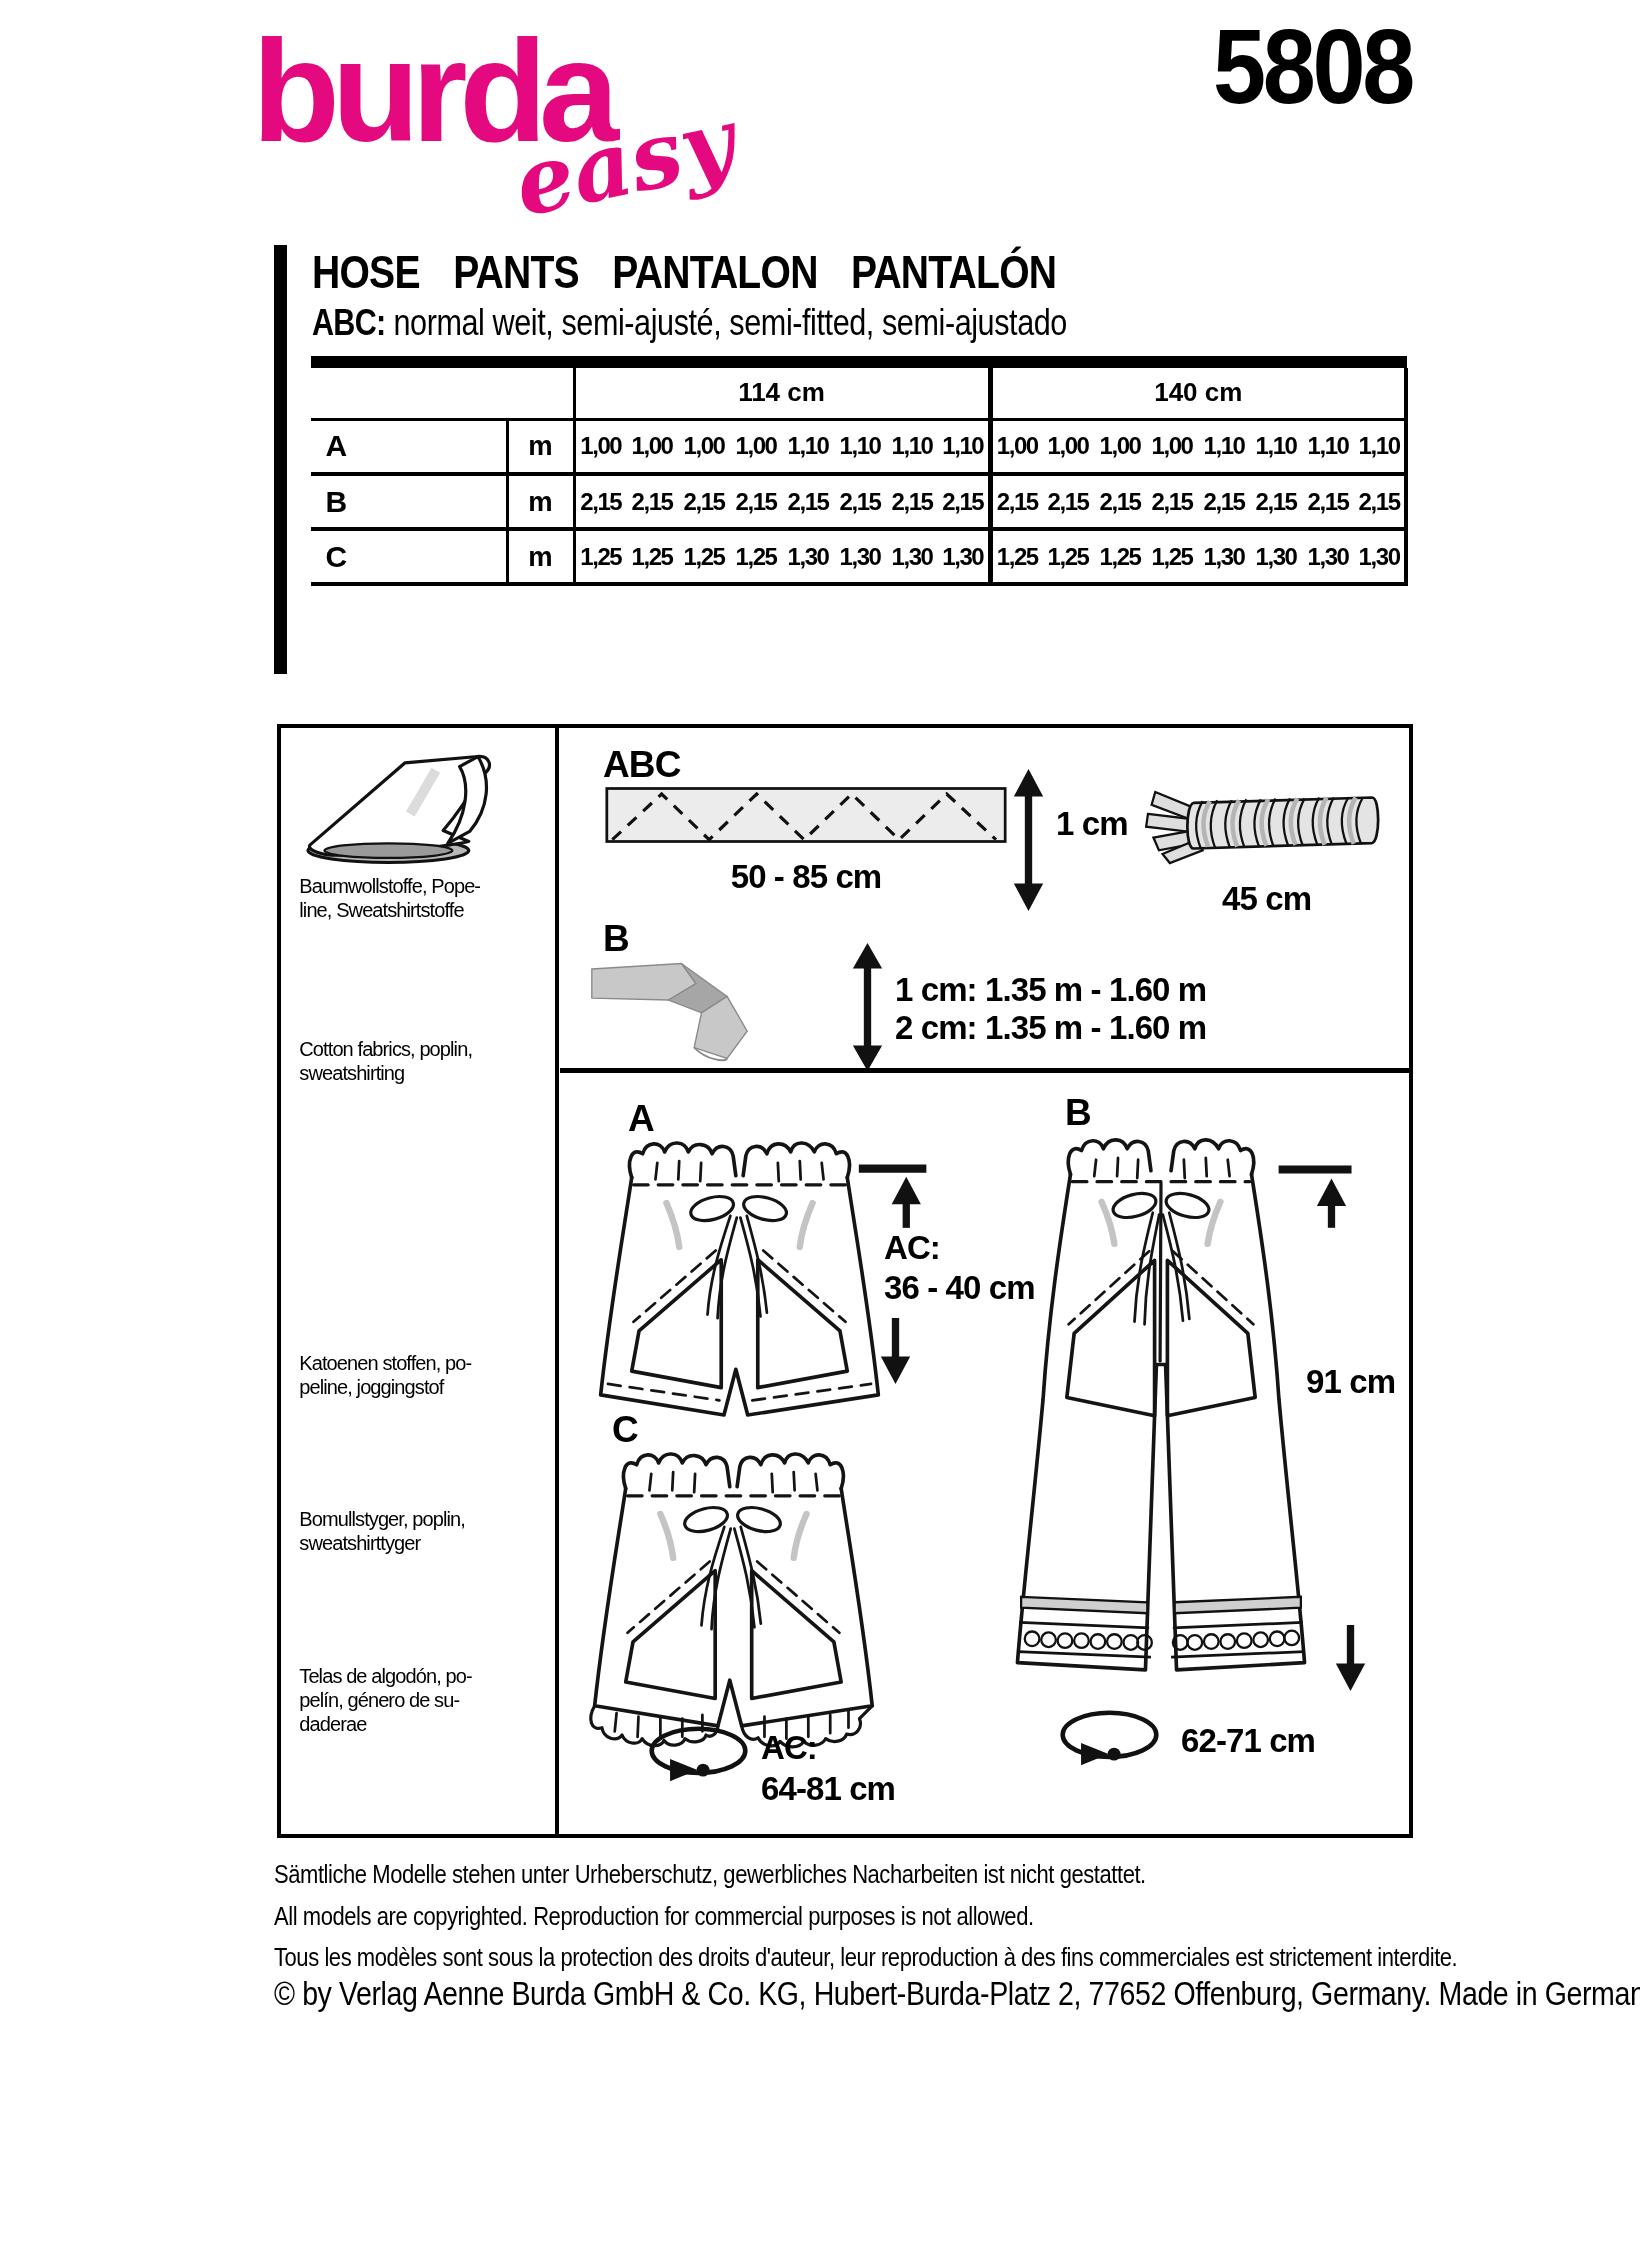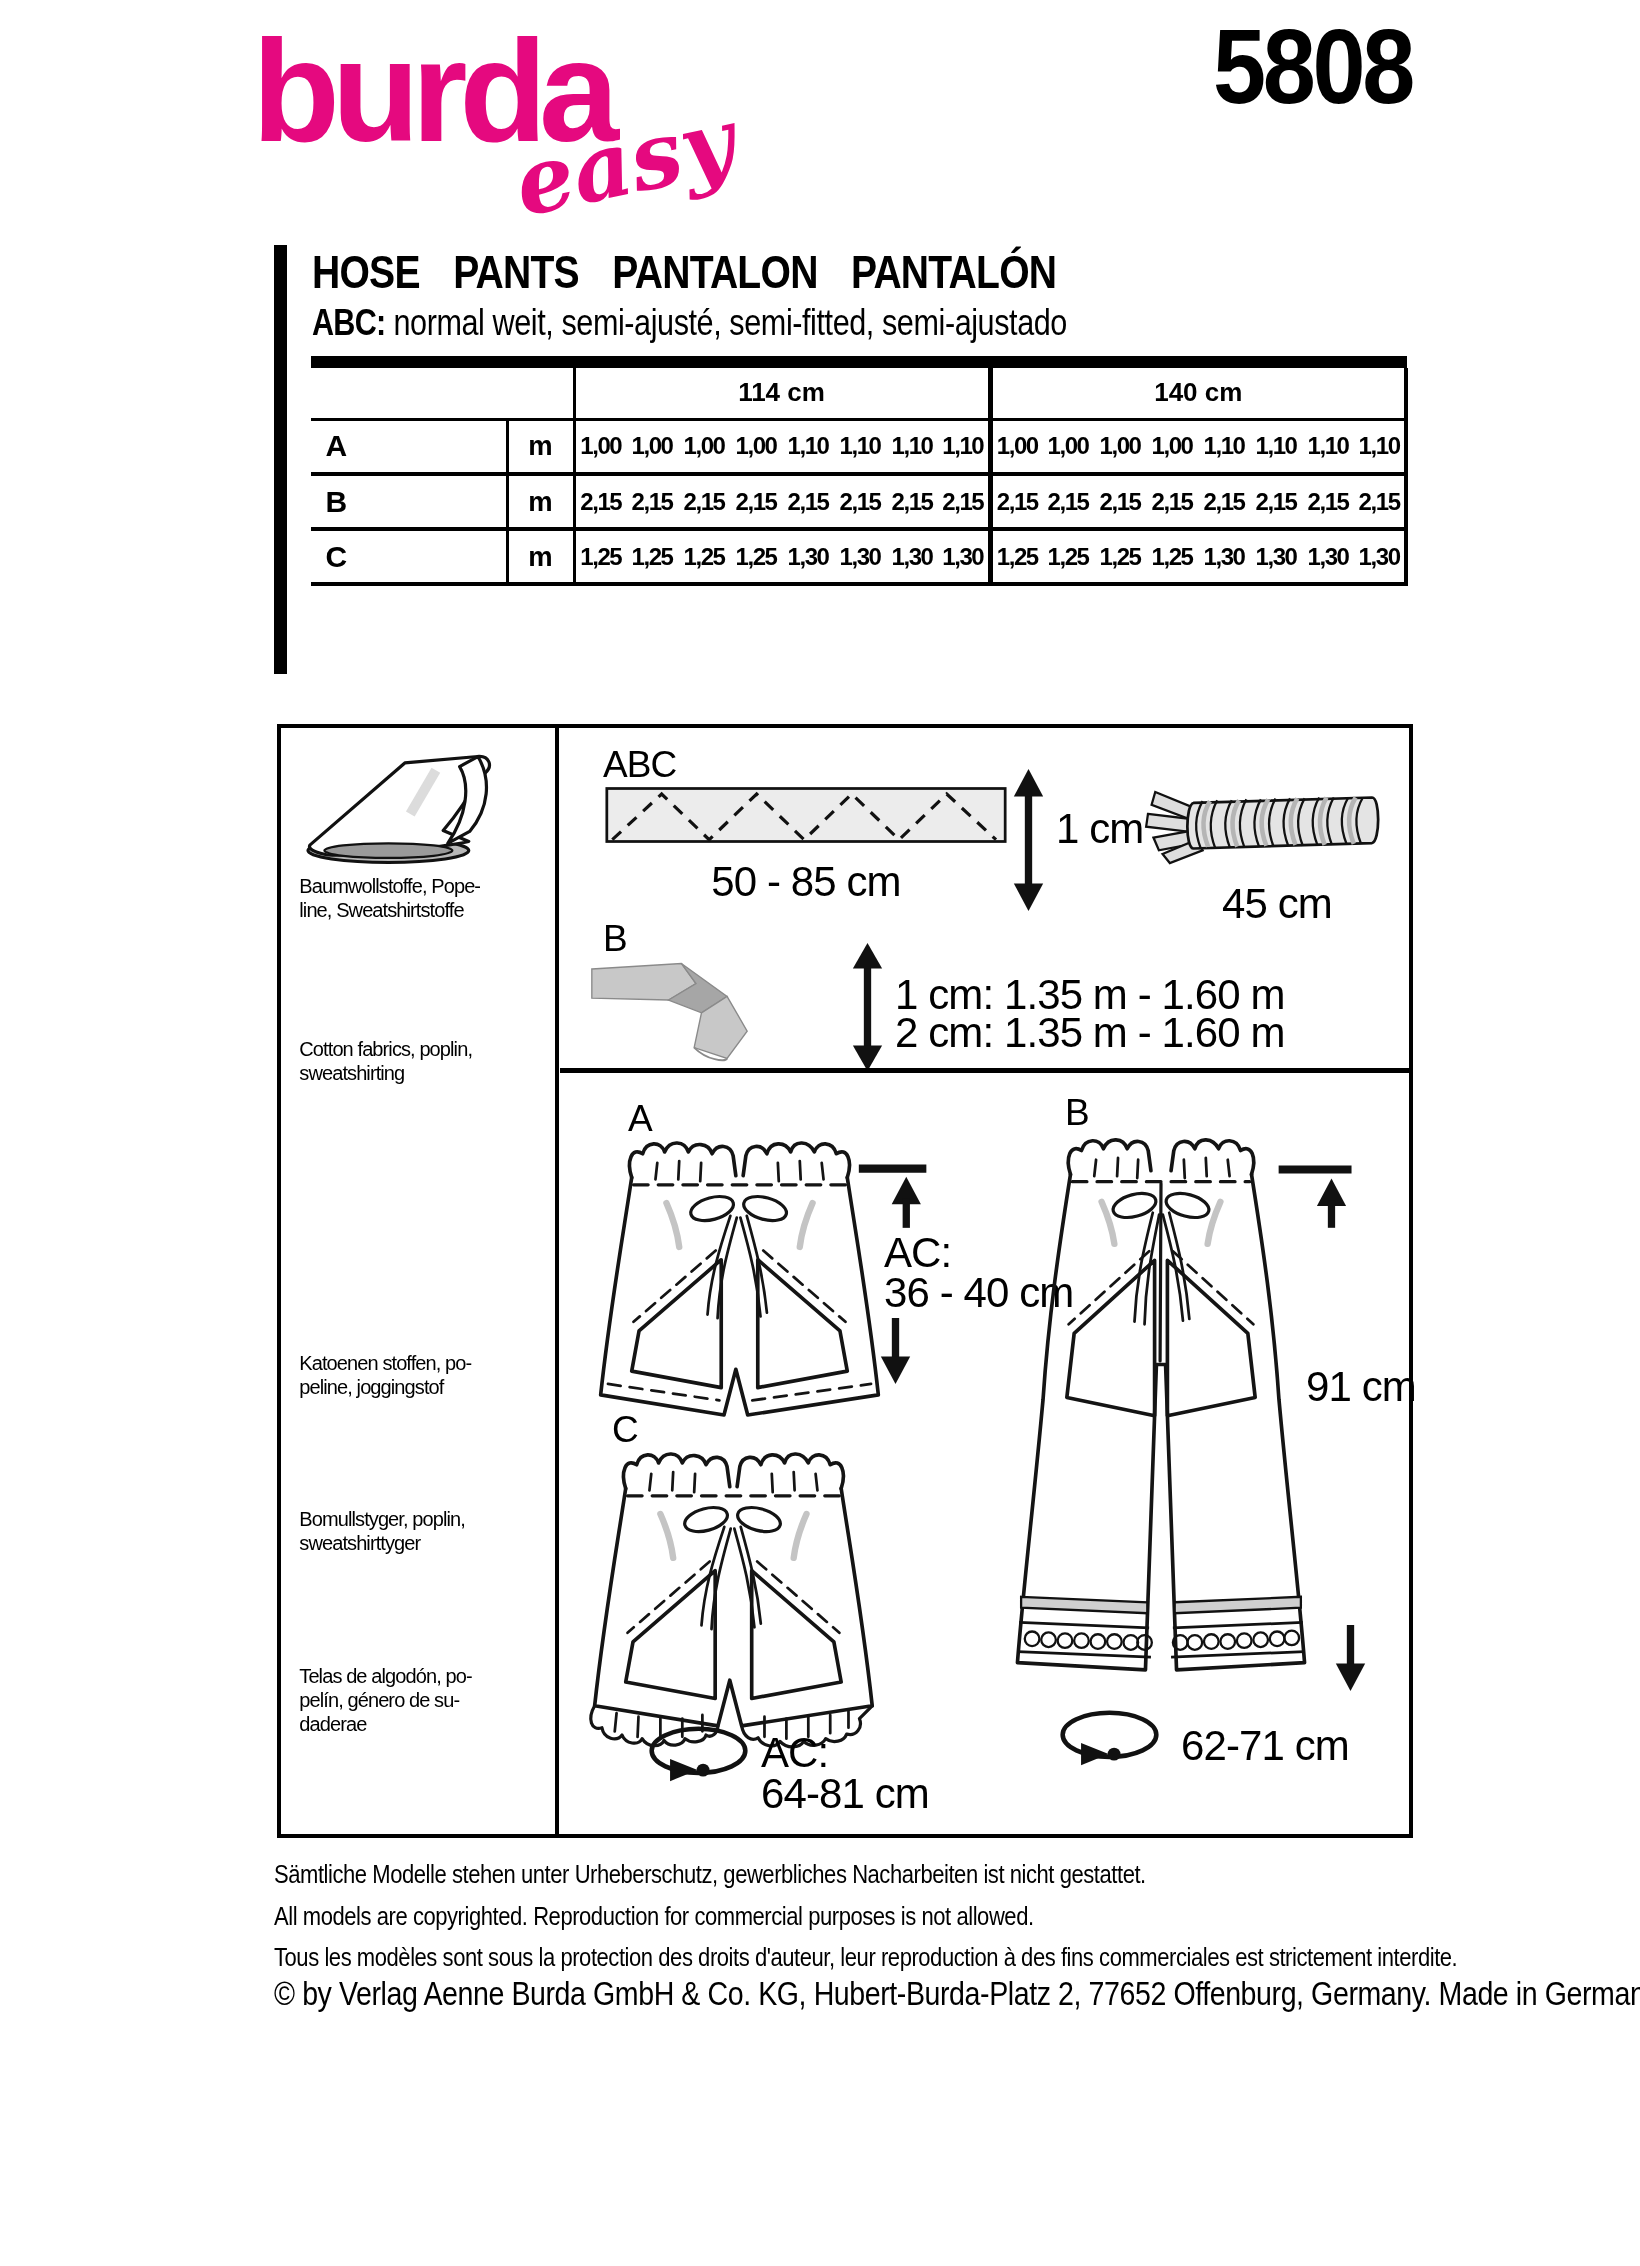--- a/index.html
+++ b/index.html
@@ -34,22 +34,22 @@
   .ft .size{font-size:27.4px;letter-spacing:-0.9px;}
   .ft .rowlab{font-size:30px;text-align:left;padding-left:14.6px;}
   .ft .unit{font-size:27.4px;}
   .ft .val{font-size:24px;letter-spacing:-1.4px;}
 
   
   .main-box{left:277px;top:724px;width:1128px;height:1106px;border:4.6px solid #000;}
   .sidebar{left:0;top:0;width:274px;height:1106px;border-right:4.6px solid #000;}
   .fab{left:18.3px;width:263px;font-size:20px;line-height:1.2;letter-spacing:-0.9px;white-space:pre-line;}
   .divider{left:279px;top:340px;width:850px;height:4.6px;background:#000;}
-  .glabel{font-size:37px;font-weight:normal;letter-spacing:-0.9px;text-align:center;}
-  .mtext{font-size:42px;font-weight:normal;letter-spacing:-0.9px;white-space:nowrap;}
+  .glabel{font-size:37px;font-weight:bold;letter-spacing:-0.9px;text-align:center;}
+  .mtext{font-size:33px;font-weight:bold;letter-spacing:-0.9px;white-space:nowrap;}
   .ctr{text-align:center;}
   svg{display:block;}
 
   
   .foot-s{left:274px;font-size:25px;letter-spacing:-0.5px;white-space:nowrap;transform:scaleX(.88);transform-origin:0 0;}
   .foot-l{left:274px;font-size:34px;letter-spacing:-0.5px;white-space:nowrap;transform:scaleX(.84);transform-origin:0 0;}
 </style>
 </head>
 <body>
 

